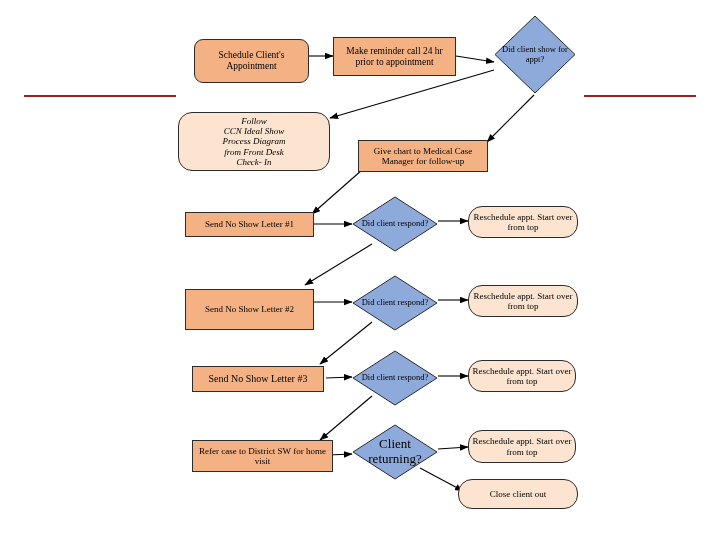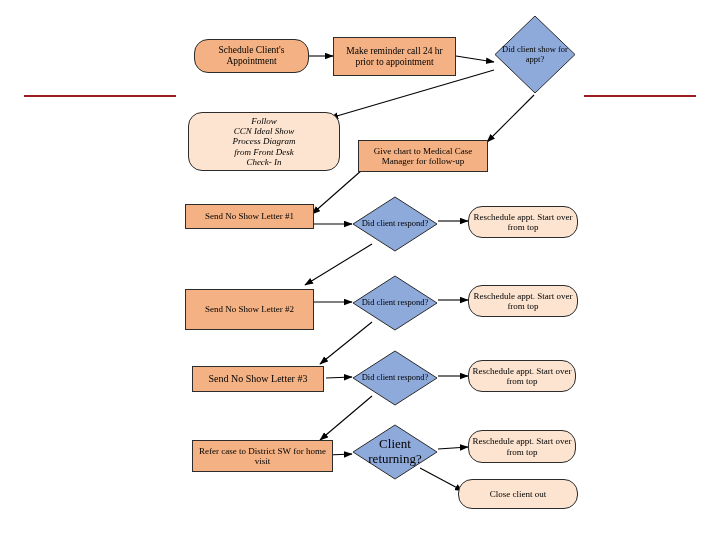--- a/index.html
+++ b/index.html
@@ -126,50 +126,50 @@
       <line x1="372" y1="396" x2="320" y2="440"></line>
 
       <line x1="328" y1="455" x2="352" y2="454"></line>
 
       <line x1="438" y1="449" x2="468" y2="447"></line>
 
       <line x1="420" y1="468" x2="463" y2="491"></line>
     </g>
   </svg>
 
-  <div class="node rect orange round" style="left:194px; top:39px; width:115px; height:34px; font-size:9.5px;">
+  <div class="node rect orange round" style="left:194px; top:39px; width:115px; height:44px; font-size:9.5px;border-radius:9px;">
     <span>Schedule Client's Appointment</span>
   </div>
 
   <div class="node rect orange" style="left:333px; top:37px; width:123px; height:39px; font-size:9.5px;">
     <span>Make reminder call 24 hr prior to appointment</span>
   </div>
 
   <div class="diamond-wrap" style="left:494px; top:15px; width:82px; height:79px;">
     <svg class="diamond-shape" viewBox="0 0 82 79">
       <polygon points="41,1 81,39.5 41,78 1,39.5" fill="#8eaadb" stroke="#2c2c2c" stroke-width="1"></polygon>
     </svg>
     <div class="diamond-label" style="font-size:8.5px;">
       <span>Did client show for appt?</span>
     </div>
   </div>
 
-  <div class="node rect cream round" style="left:188px; top:112px; width:152px; height:59px; font-size:9px; flex-direction:column;">
+  <div class="node rect cream round" style="left:178px; top:112px; width:152px; height:59px; font-size:9px; flex-direction:column;">
     <span class="follow-text">Follow</span>
     <span class="follow-text">CCN Ideal Show</span>
     <span class="follow-text">Process Diagram</span>
     <span class="follow-text">from Front Desk</span>
     <span class="follow-text">Check- In</span>
   </div>
 
   <div class="node rect orange" style="left:358px; top:140px; width:130px; height:32px; font-size:9px;">
     <span>Give chart to Medical Case Manager for follow-up</span>
   </div>
 
-  <div class="node rect orange" style="left:185px; top:204px; width:129px; height:25px; font-size:9px;">
+  <div class="node rect orange" style="left:185px; top:212px; width:129px; height:25px; font-size:9px;">
     <span>Send No Show Letter #1</span>
   </div>
 
   <div class="diamond-wrap" style="left:352px; top:196px; width:86px; height:56px;">
     <svg class="diamond-shape" viewBox="0 0 86 56">
       <polygon points="43,1 85,28 43,55 1,28" fill="#8eaadb" stroke="#2c2c2c" stroke-width="1"></polygon>
     </svg>
     <div class="diamond-label" style="font-size:8.5px;">
       <span>Did client respond?</span>
     </div>

